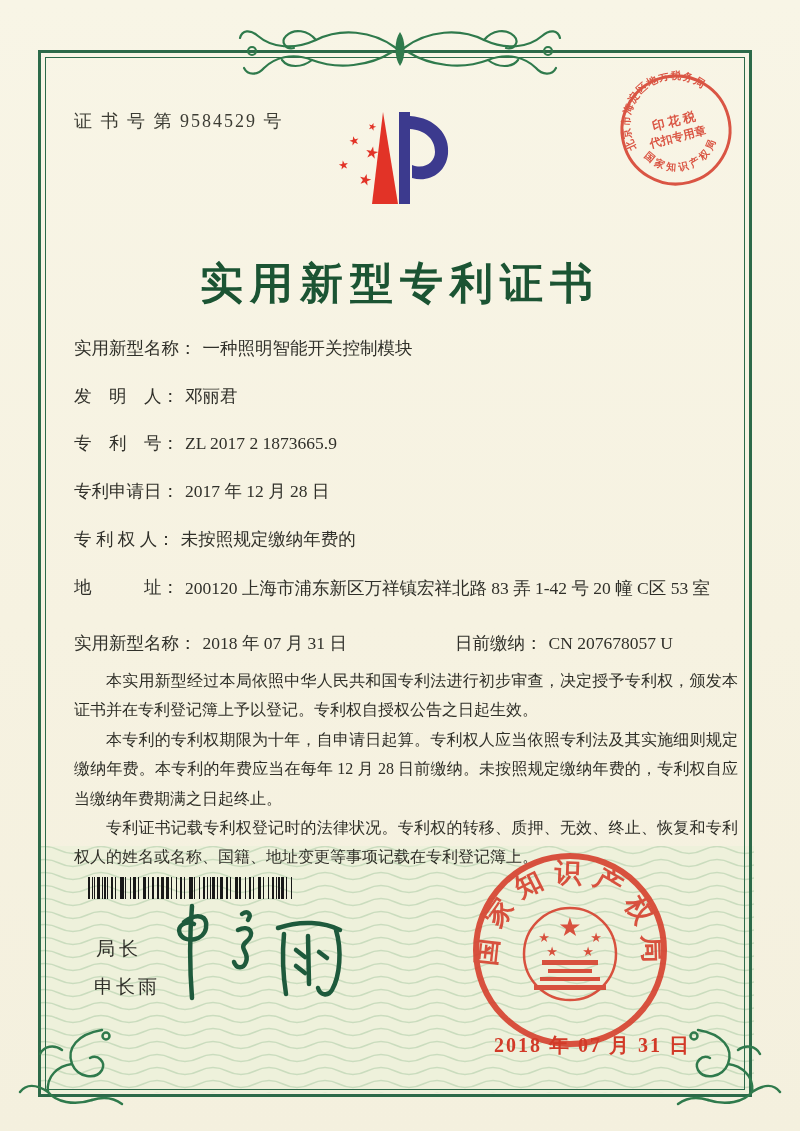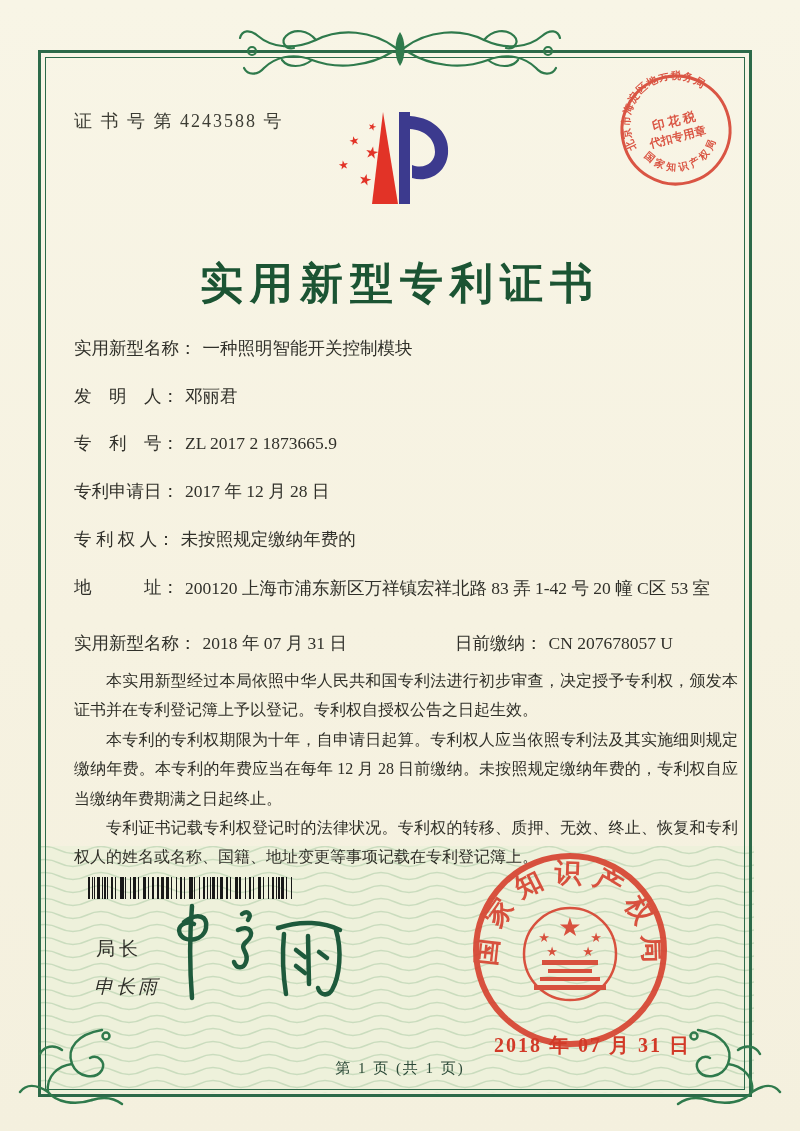--- a/index.html
+++ b/index.html
@@ -28,21 +28,21 @@
          text-align:justify;color:#2f2f28;}
   .paras p{margin:0;text-indent:2em;}
   .barcode{left:88px;top:877px;width:206px;height:22px;z-index:4;
     background-image:
       repeating-linear-gradient(90deg,#181818 0 2px,transparent 2px 4px,#181818 4px 5px,
         transparent 5px 9px,#181818 9px 12px,transparent 12px 14px,#181818 14px 15px,
         transparent 15px 19px,#181818 19px 20px,transparent 20px 23px),
       repeating-linear-gradient(90deg,transparent 0 6px,#181818 6px 7px,transparent 7px 16px,
         #181818 16px 18px,transparent 18px 29px);}
   .signer-title{left:96px;top:936px;font-size:19px;letter-spacing:4px;color:#2e2e28;z-index:4;}
-  .signer-name{left:94px;top:974px;font-size:19px;letter-spacing:3px;color:#2e2e28;z-index:4;font-style:italic;}
+  .signer-name{left:94px;top:974px;font-size:19px;letter-spacing:3px;color:#2e2e28;z-index:4;}
   .signature{left:156px;top:900px;z-index:4;}
   .guilloche{left:41px;top:846px;z-index:1;}
   .office-seal{left:470px;top:850px;z-index:5;opacity:.9;}
   .seal-date{left:494px;top:1032px;font-size:20px;letter-spacing:2px;color:#d23a28;
              font-weight:bold;z-index:6;}
   .footer{left:0;right:0;top:1059px;text-align:center;font-size:15px;letter-spacing:2px;
           color:#2c4a38;z-index:4;}
   .tax-stamp{left:618px;top:72px;z-index:5;opacity:.88;transform:rotate(-14deg);}
   .ornament-top{left:238px;top:18px;z-index:4;}
   .corner-bl{left:16px;top:1026px;z-index:4;}
@@ -109,21 +109,21 @@
     <g fill="none" stroke="#2f7a4c" stroke-width="2.5" stroke-linecap="round">
       <path d="M86,4 C62,8 50,22 56,38 C62,52 80,54 86,44 C90,36 82,28 74,32"></path>
       <path d="M56,38 C42,40 30,50 32,66 C20,58 10,58 4,66"></path>
       <path d="M32,66 C40,76 58,80 76,74"></path>
       <path d="M76,74 C88,70 98,72 106,78"></path>
       <circle cx="90" cy="10" r="3.5"></circle>
       <path d="M46,24 C38,18 28,20 24,28"></path>
     </g>
   </svg>
 
-  <div class="abs cert-number">证 书 号 第 4243588 号</div>
+  <div class="abs cert-number">证 书 号 第 9584529 号</div>
 
   <svg class="abs tax-stamp" width="116" height="116" viewBox="0 0 116 116">
     <defs>
       <path id="taxTop" d="M 16,68 A 45,45 0 1 1 100,68" fill="none"></path>
       <path id="taxBottom" d="M 19,72 A 42,42 0 0 0 97,72" fill="none"></path>
     </defs>
     <circle cx="58" cy="58" r="54" fill="none" stroke="#d6402e" stroke-width="3"></circle>
     <text font-size="10.5" fill="#d6402e" font-weight="bold" letter-spacing="1">
       <textPath href="#taxTop" startOffset="2">北京市海淀区地方税务局</textPath>
     </text>
@@ -220,15 +220,14 @@
       <text x="118" y="106" text-anchor="middle" font-size="13">★</text>
       <rect x="72" y="110" width="56" height="5"></rect>
       <rect x="78" y="119" width="44" height="4"></rect>
       <rect x="70" y="127" width="60" height="4"></rect>
       <rect x="64" y="135" width="72" height="5"></rect>
     </g>
   </svg>
 
   <div class="abs seal-date">2018 年 07 月 31 日</div>
 
-  <div class="abs footer">第 1 页 (共 1 页)</div>
 
 </div>
 
 </body></html>

